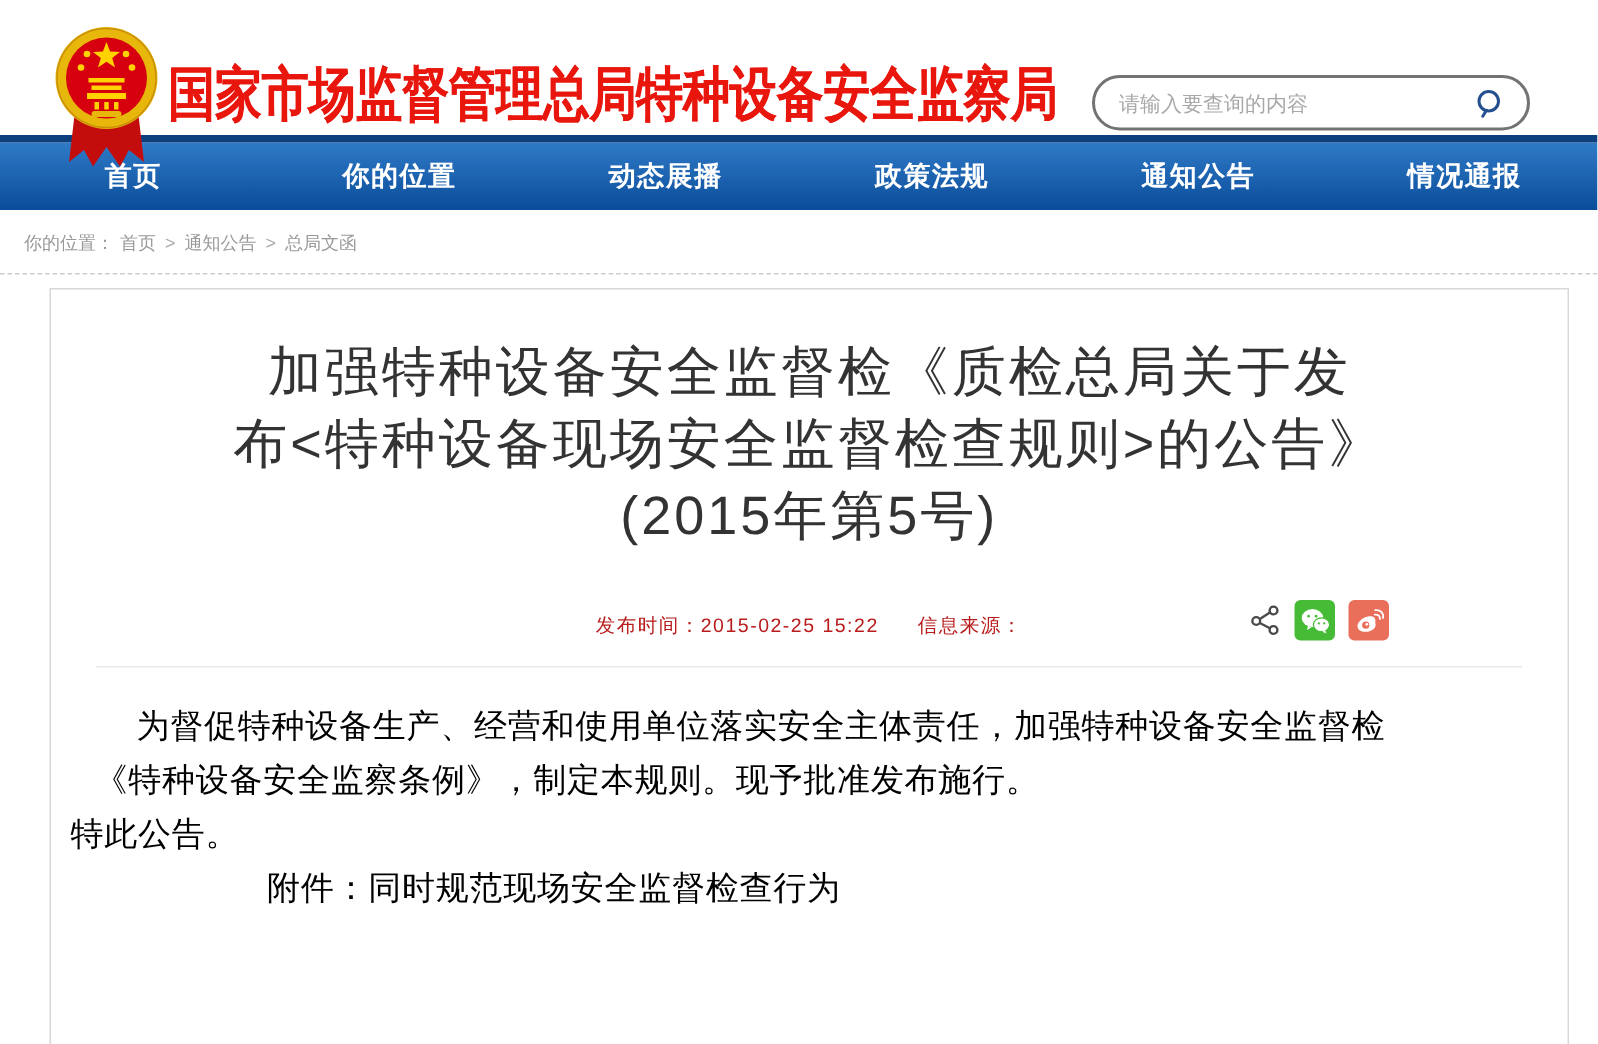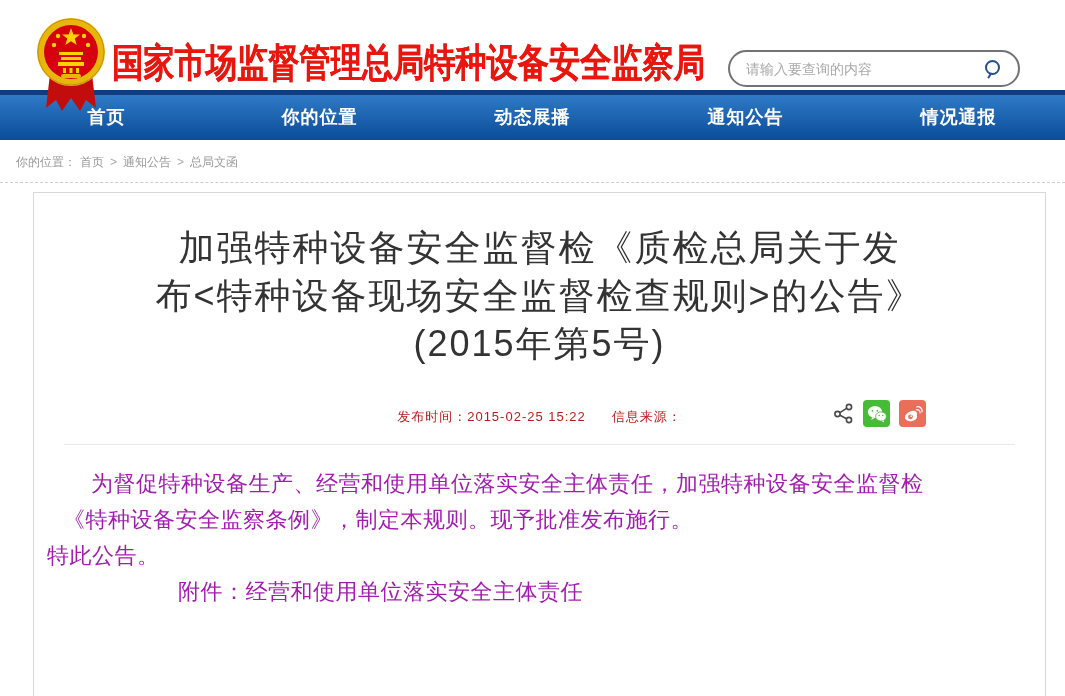--- a/index.html
+++ b/index.html
@@ -41,21 +41,21 @@
   .article-title { margin-top:31px; text-align:center; font-size:36px; font-weight:400;
     color:#333; line-height:48px; letter-spacing:2px; }
   .meta-row { position:relative; margin-top:32px; height:30px; }
   .meta-text { text-align:center; font-size:13px; color:#b91c1c; padding-top:8px; letter-spacing:1px; }
   .meta-text .gap { display:inline-block; width:26px; }
   .share { position:absolute; right:119px; top:0; display:flex; align-items:center; }
   .share-item { margin-left:9px; cursor:pointer; display:flex; align-items:center; justify-content:center; }
   .badge { width:27px; height:27px; border-radius:4px; display:flex; align-items:center; justify-content:center; }
   .meta-divider { margin:14px 30px 0 30px; border-bottom:1px solid #e9e9e9; }
 
-  .article-body { margin:21px 14px 0 13px; font-size:22px; color:#a21caf;
+  .article-body { margin:21px 14px 0 13px; font-size:22px; color:#000000;
     line-height:36px; letter-spacing:0.5px; }
   .body-line { white-space:nowrap; }
 </style>
 </head>
 <body>
 
 <div class="header">
   <div class="logo">
     <svg width="74" height="102" viewBox="0 0 74 102">
 
@@ -93,20 +93,21 @@
       </svg>
     </button>
   </div>
 </div>
 
 <div class="nav">
   <div class="nav-inner" id="nav-items">
       <div class="nav-item">首页</div>
       <div class="nav-item">你的位置</div>
       <div class="nav-item">动态展播</div>
+      <div class="nav-item">政策法规</div>
       <div class="nav-item">通知公告</div>
       <div class="nav-item">情况通报</div>
     </div>
 </div>
 
 <div class="breadcrumb">
   <span class="bc-label">你的位置：</span><span id="crumbs"><span class="crumb">首页</span><span class="sep">&gt;</span><span class="crumb">通知公告</span><span class="sep">&gt;</span><span class="crumb">总局文函</span></span>
 </div>
 
 <div class="content-box">
@@ -154,15 +155,15 @@
       </span>
     </div>
   </div>
 
   <div class="meta-divider"></div>
 
   <div class="article-body" id="article-body">
       <div class="body-line" style="margin-left: 44px;">为督促特种设备生产、经营和使用单位落实安全主体责任，加强特种设备安全监督检</div>
       <div class="body-line" style="margin-left: 16px;">《特种设备安全监察条例》，制定本规则。现予批准发布施行。</div>
       <div class="body-line" style="margin-left: 0px;">特此公告。</div>
-      <div class="body-line" style="margin-left: 131px;">附件：经营和使用单位落实安全主体责任</div>
+      <div class="body-line" style="margin-left: 131px;">附件：同时规范现场安全监督检查行为</div>
     </div>
 </div>
 
 </body></html>

